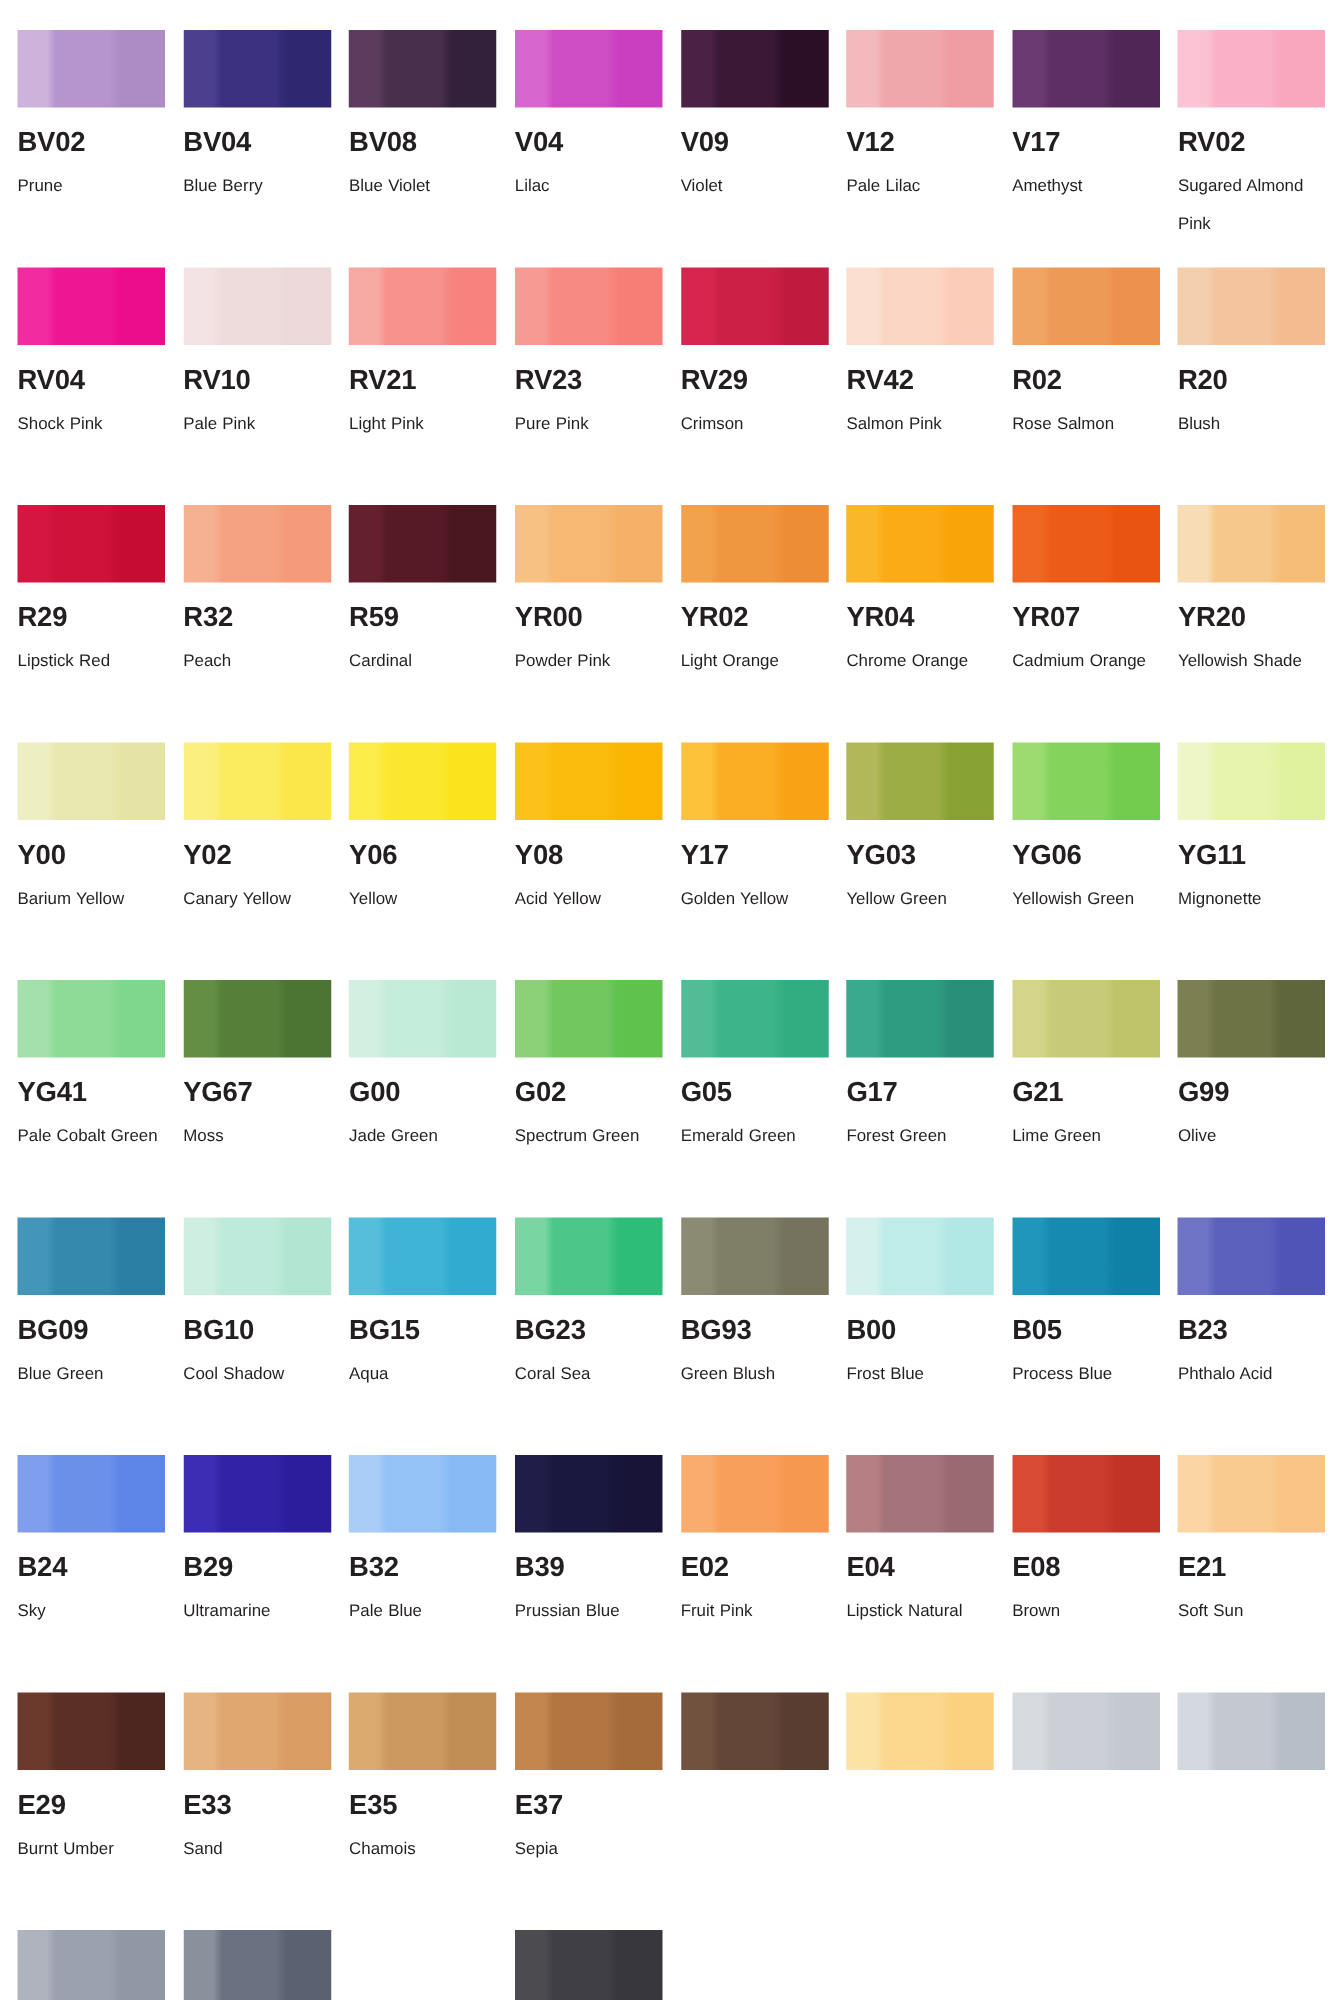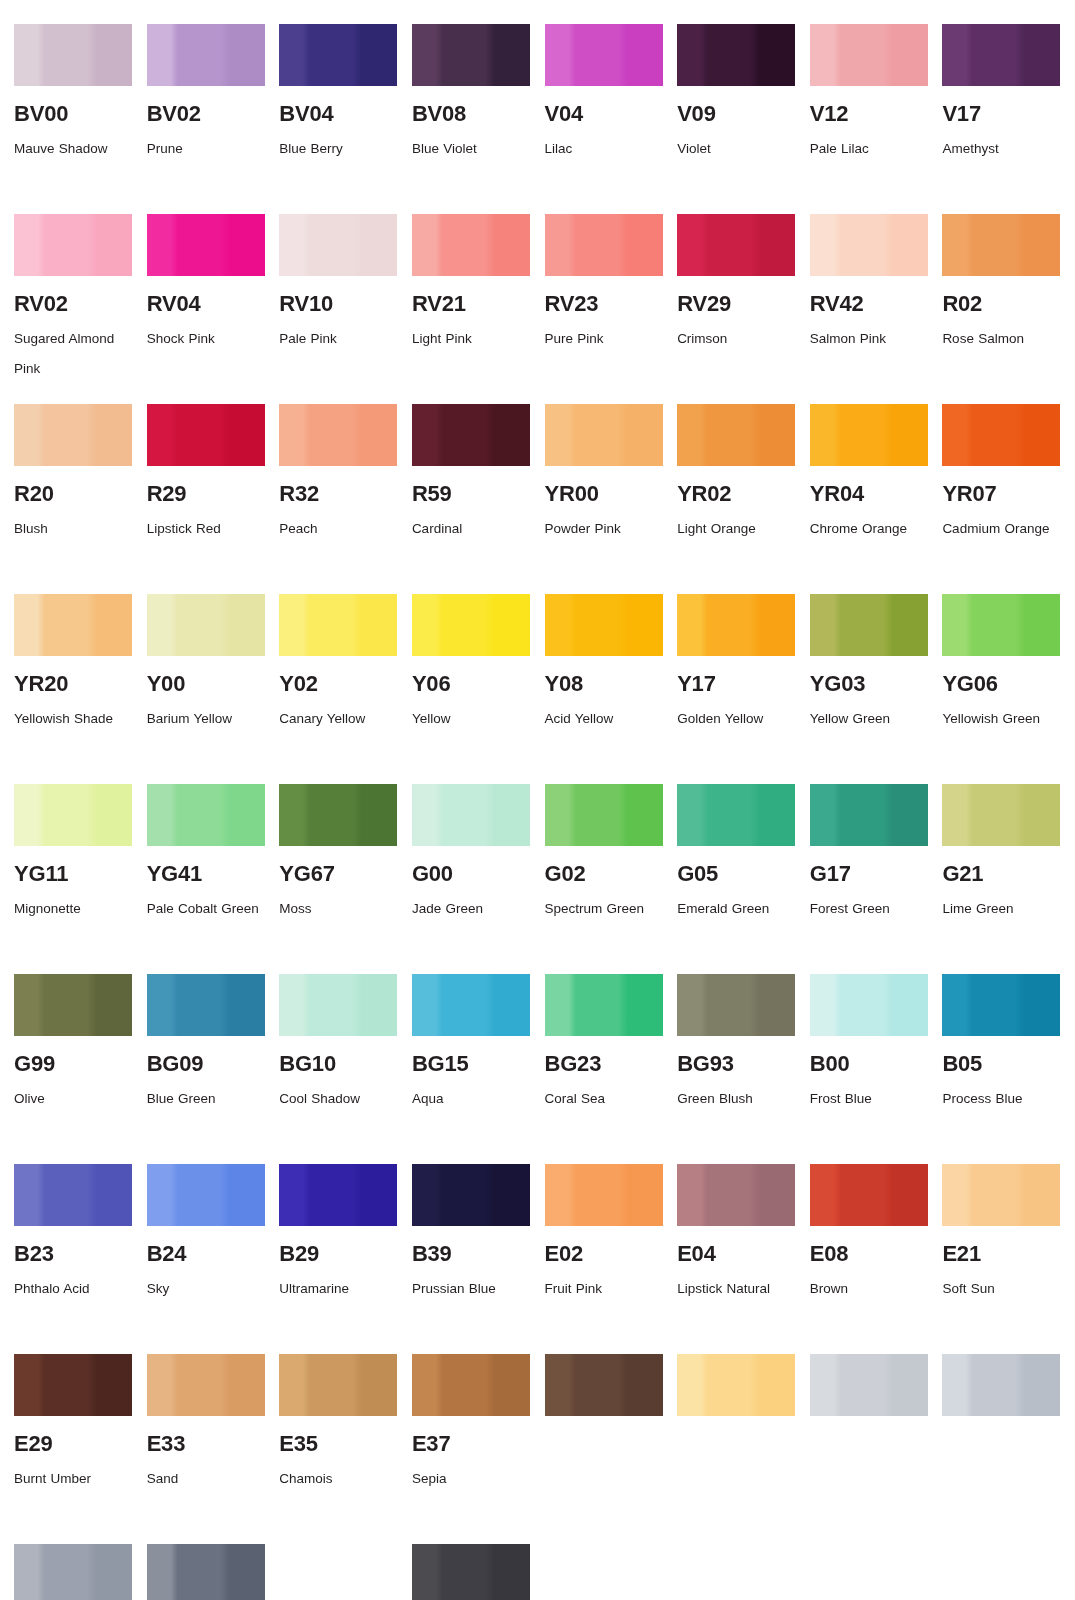--- a/index.html
+++ b/index.html
@@ -56,25 +56,20 @@
     color: #231f20;
     max-width: 118px;
     word-spacing: 0.5px;
   }
 </style>
 </head>
 <body>
 
 <div class="chart">
     <div class="swatch-cell">
-      <div class="swatch-band" style="background: linear-gradient(to right, rgb(221, 208, 216) 0%, rgb(221, 208, 216) 20%, rgb(211, 192, 207) 26%, rgb(211, 192, 207) 62%, rgb(201, 178, 198) 70%, rgb(201, 178, 198) 100%);"></div>
-      <div class="swatch-code">BV00</div>
-      <div class="swatch-name">Mauve Shadow</div>
-    </div>
-    <div class="swatch-cell">
       <div class="swatch-band" style="background: linear-gradient(to right, rgb(205, 178, 220) 0%, rgb(205, 178, 220) 20%, rgb(182, 149, 205) 26%, rgb(182, 149, 205) 62%, rgb(173, 140, 198) 70%, rgb(173, 140, 198) 100%);"></div>
       <div class="swatch-code">BV02</div>
       <div class="swatch-name">Prune</div>
     </div>
     <div class="swatch-cell">
       <div class="swatch-band" style="background: linear-gradient(to right, rgb(75, 63, 142) 0%, rgb(75, 63, 142) 20%, rgb(59, 48, 128) 26%, rgb(59, 48, 128) 62%, rgb(47, 39, 112) 70%, rgb(47, 39, 112) 100%);"></div>
       <div class="swatch-code">BV04</div>
       <div class="swatch-name">Blue Berry</div>
     </div>
     <div class="swatch-cell">
@@ -311,20 +306,25 @@
       <div class="swatch-band" style="background: linear-gradient(to right, rgb(127, 159, 238) 0%, rgb(127, 159, 238) 20%, rgb(107, 144, 234) 26%, rgb(107, 144, 234) 62%, rgb(93, 133, 231) 70%, rgb(93, 133, 231) 100%);"></div>
       <div class="swatch-code">B24</div>
       <div class="swatch-name">Sky</div>
     </div>
     <div class="swatch-cell">
       <div class="swatch-band" style="background: linear-gradient(to right, rgb(60, 45, 180) 0%, rgb(60, 45, 180) 20%, rgb(50, 35, 166) 26%, rgb(50, 35, 166) 62%, rgb(43, 29, 156) 70%, rgb(43, 29, 156) 100%);"></div>
       <div class="swatch-code">B29</div>
       <div class="swatch-name">Ultramarine</div>
     </div>
     <div class="swatch-cell">
+      <div class="swatch-band" style="background: linear-gradient(to right, rgb(169, 205, 247) 0%, rgb(169, 205, 247) 20%, rgb(148, 193, 246) 26%, rgb(148, 193, 246) 62%, rgb(135, 185, 245) 70%, rgb(135, 185, 245) 100%);"></div>
+      <div class="swatch-code">B32</div>
+      <div class="swatch-name">Pale Blue</div>
+    </div>
+    <div class="swatch-cell">
       <div class="swatch-band" style="background: linear-gradient(to right, rgb(32, 29, 72) 0%, rgb(32, 29, 72) 20%, rgb(27, 24, 63) 26%, rgb(27, 24, 63) 62%, rgb(23, 20, 55) 70%, rgb(23, 20, 55) 100%);"></div>
       <div class="swatch-code">B39</div>
       <div class="swatch-name">Prussian Blue</div>
     </div>
     <div class="swatch-cell">
       <div class="swatch-band" style="background: linear-gradient(to right, rgb(249, 172, 110) 0%, rgb(249, 172, 110) 20%, rgb(248, 160, 91) 26%, rgb(248, 160, 91) 62%, rgb(247, 152, 81) 70%, rgb(247, 152, 81) 100%);"></div>
       <div class="swatch-code">E02</div>
       <div class="swatch-name">Fruit Pink</div>
     </div>
     <div class="swatch-cell">

